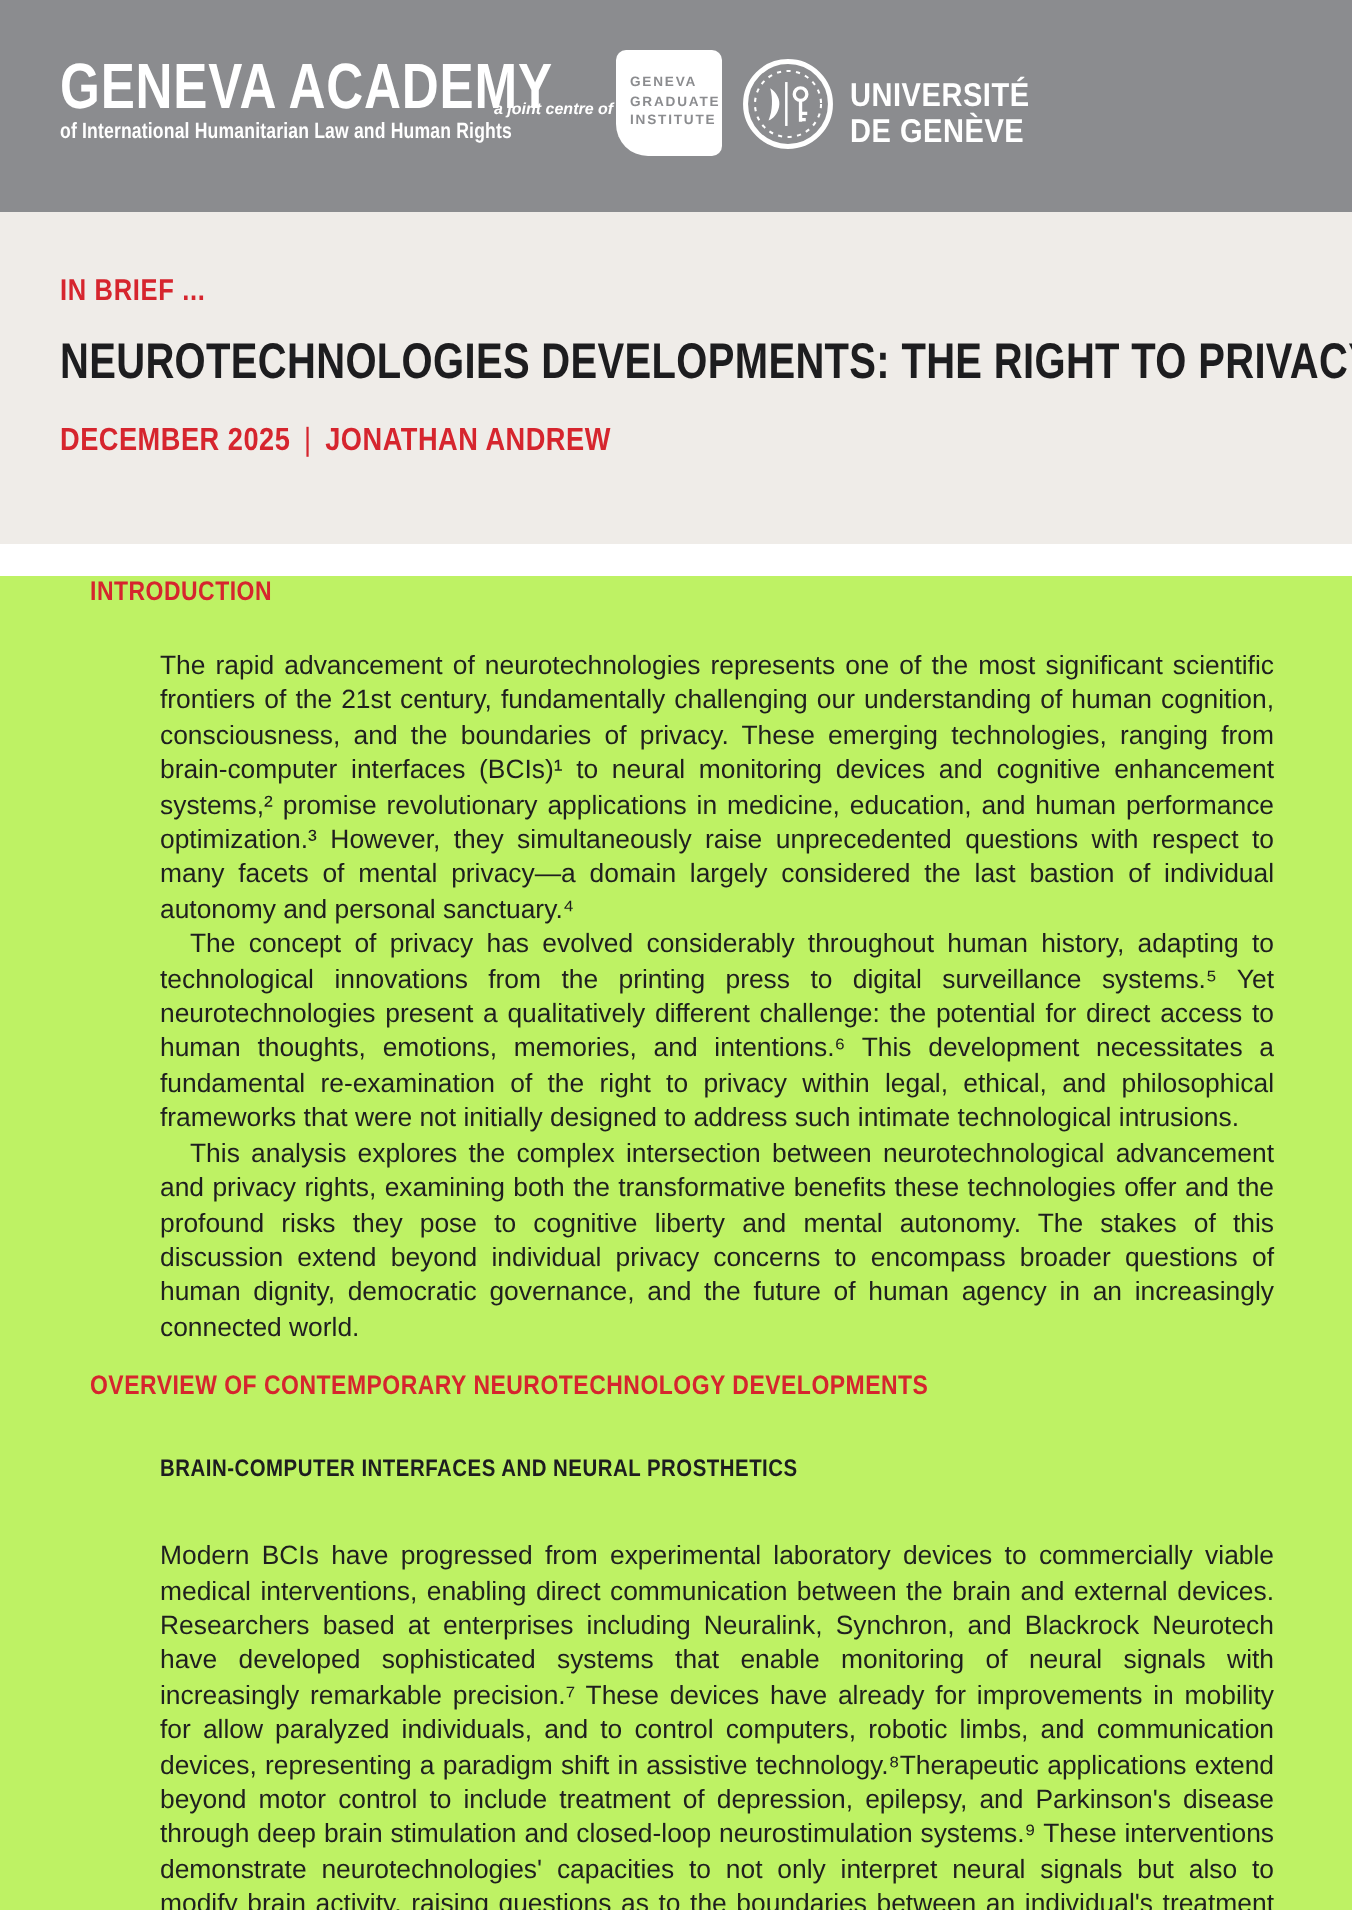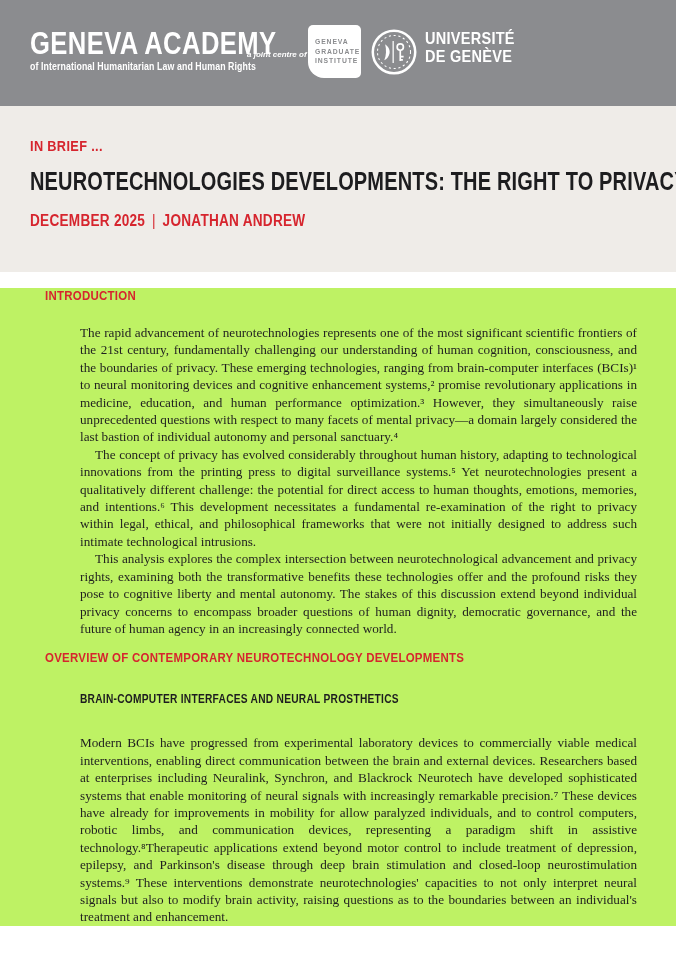--- a/index.html
+++ b/index.html
@@ -22,21 +22,21 @@
     margin-top:1px; font-size:11px; font-weight:bold; letter-spacing:0.1px;
     transform:scaleX(0.80); transform-origin:0 0; white-space:nowrap;
   }
   .joint-label { position:absolute; left:247px; top:50px; font-size:8px; font-weight:bold; color:#ffffff;font-style:italic; }
   .gi-box {
     position:absolute; left:308px; top:25px; width:53px; height:53px;
     background:#ffffff; border-radius:5px 5px 5px 16px;
     display:flex; align-items:center;
   }
   .gi-text { padding-left:7px; font-size:6.8px; line-height:9.5px; letter-spacing:0.9px; font-weight:bold; color:#8b8c8f; }
-  .unige { position:absolute; left:371px; top:29px; display:flex; align-items:flex-start; }
+  .unige { position:absolute; left:371px; top:29px; display:flex; align-items:flex-end; }
   .unige-seal { width:46px; height:46px; display:block; }
   .unige-name {
     margin-left:8px; color:#ffffff; font-weight:bold; font-size:16.5px; line-height:18px;
     letter-spacing:0.3px; transform:scaleX(0.88); transform-origin:0 50%; white-space:nowrap;
   }
 
   
   .title-band { position:relative; width:676px; height:166px; background:#efece8; }
   .kicker {
     position:absolute; left:30px; top:31px; color:#d6252e;
@@ -65,21 +65,21 @@
   .section-heading.overview { margin-top:13px; }
   .sub-heading {
     margin:27px 0 0 80px; color:#1d1d1f;
     font-size:12px; font-weight:bold; letter-spacing:0.3px;
     transform:scaleX(0.85); transform-origin:0 0; white-space:nowrap;
   }
   .para-block { width:557px; margin:21px 0 0 80px; }
   .para-block.second { margin-top:28px; }
   .para-block p {
     margin:0; color:#1f1f1f; text-align:justify;
-    font-family:Liberation Serif, serif;
+    font-family:Liberation Sans, sans-serif;
     font-size:13.2px; line-height:17.4px;
   }
   .para-block p.indent { text-indent:15px; }
 </style>
 </head>
 <body>
 
 <div class="page">
 
   <header class="masthead">

